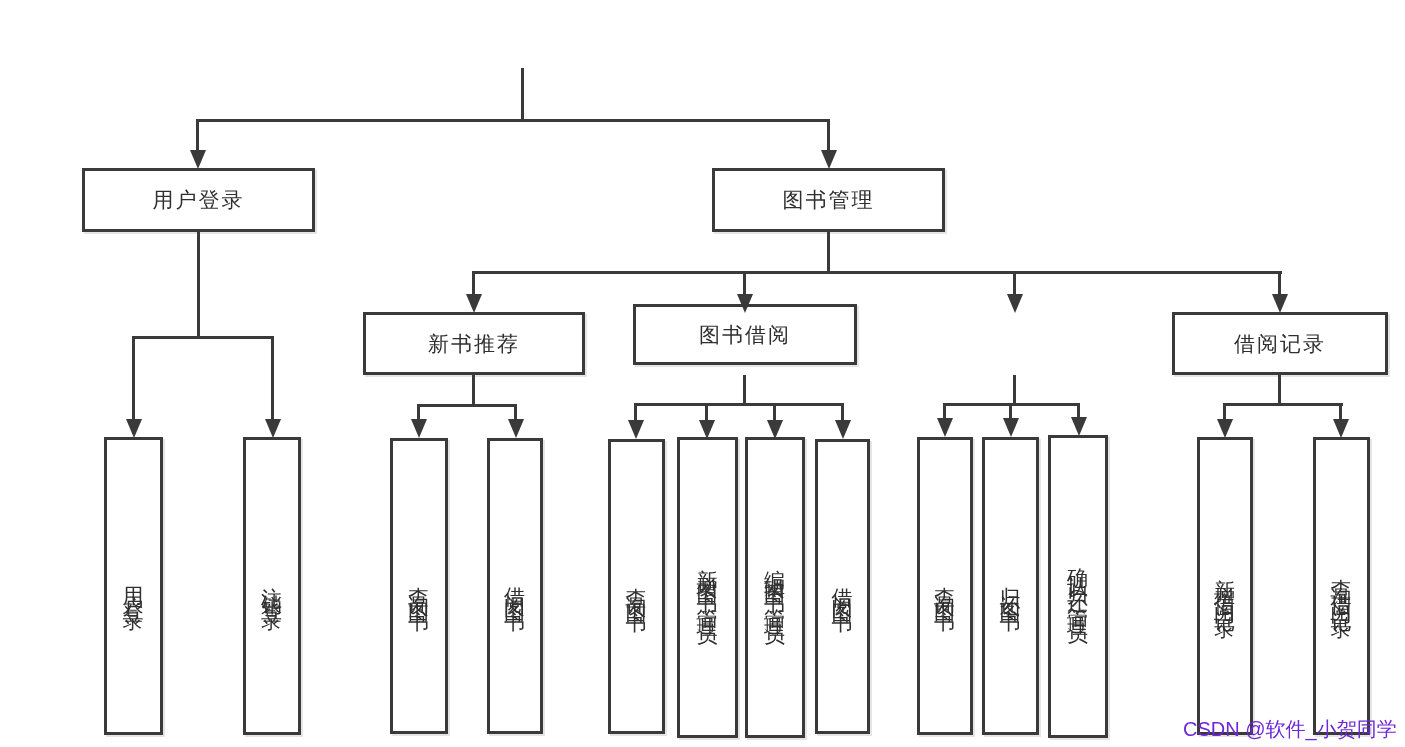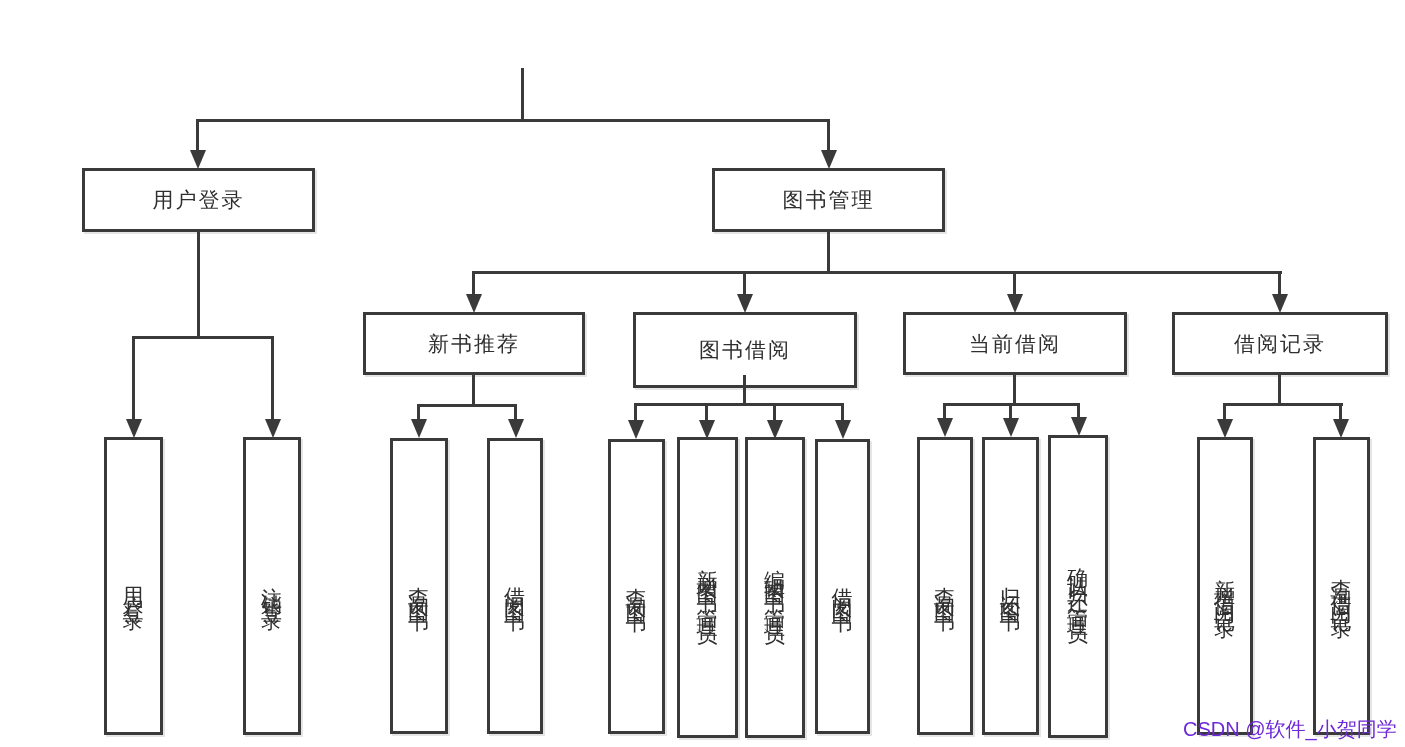--- a/index.html
+++ b/index.html
@@ -28,23 +28,22 @@
 
 <div class="diagram">
 
 
   <div class="hnode" style="left:82px;top:168px;width:233px;height:64px;">用户登录</div>
 
   <div class="hnode" style="left:712px;top:168px;width:233px;height:64px;">图书管理</div>
 
   <div class="hnode" style="left:363px;top:312px;width:222px;height:63px;">新书推荐</div>
 
-  <div class="hnode" style="left:633px;top:312px;width:224px;height:76px;text-align:center;">图书借阅</div>
+  <div class="hnode" style="left:633px;top:304px;width:224px;height:61px;text-align:center;">图书借阅</div>
 
-  <div class="hnode" style="left:903px;top:312px;width:224px;height:63px;">当前借阅</div>
 
   <div class="hnode" style="left:1172px;top:312px;width:216px;height:63px;">借阅记录</div>
 
   <div class="vnode" style="left:104px;top:437px;width:59px;height:298px;">
     <span>用户登录</span>
     </div>
   <div class="vnode" style="left:243px;top:437px;width:58px;height:298px;">
     <span>注销登录</span>
     </div>
 

